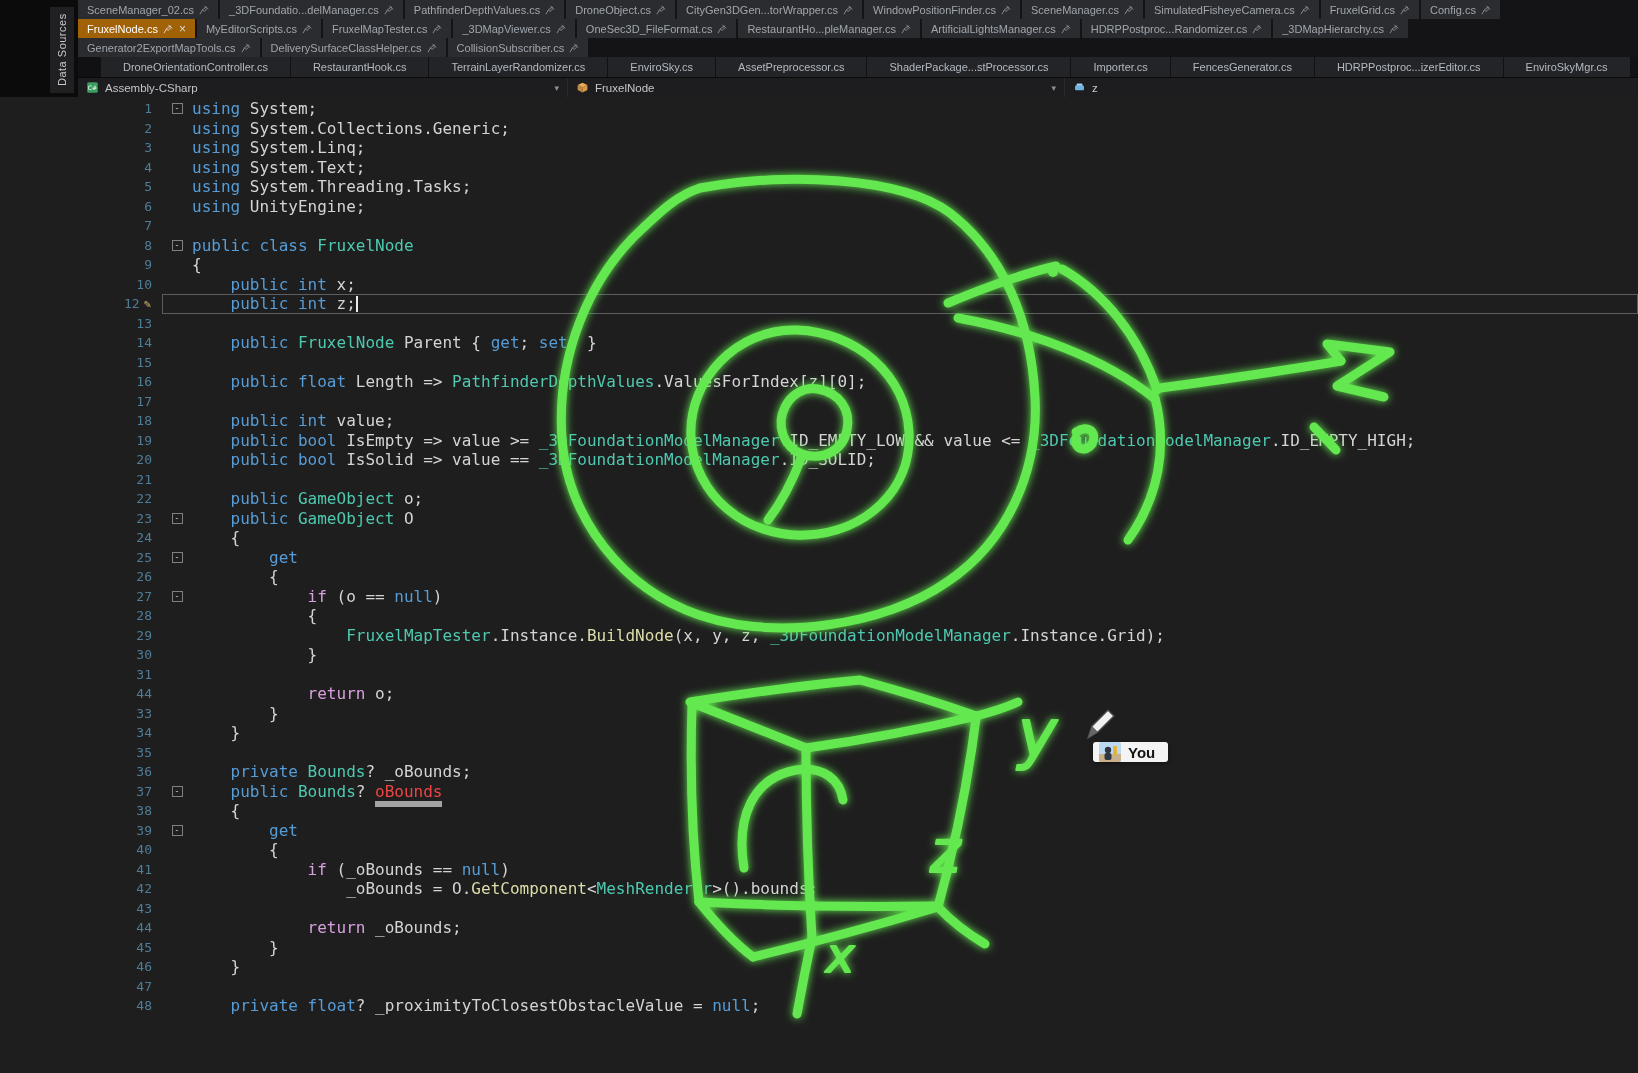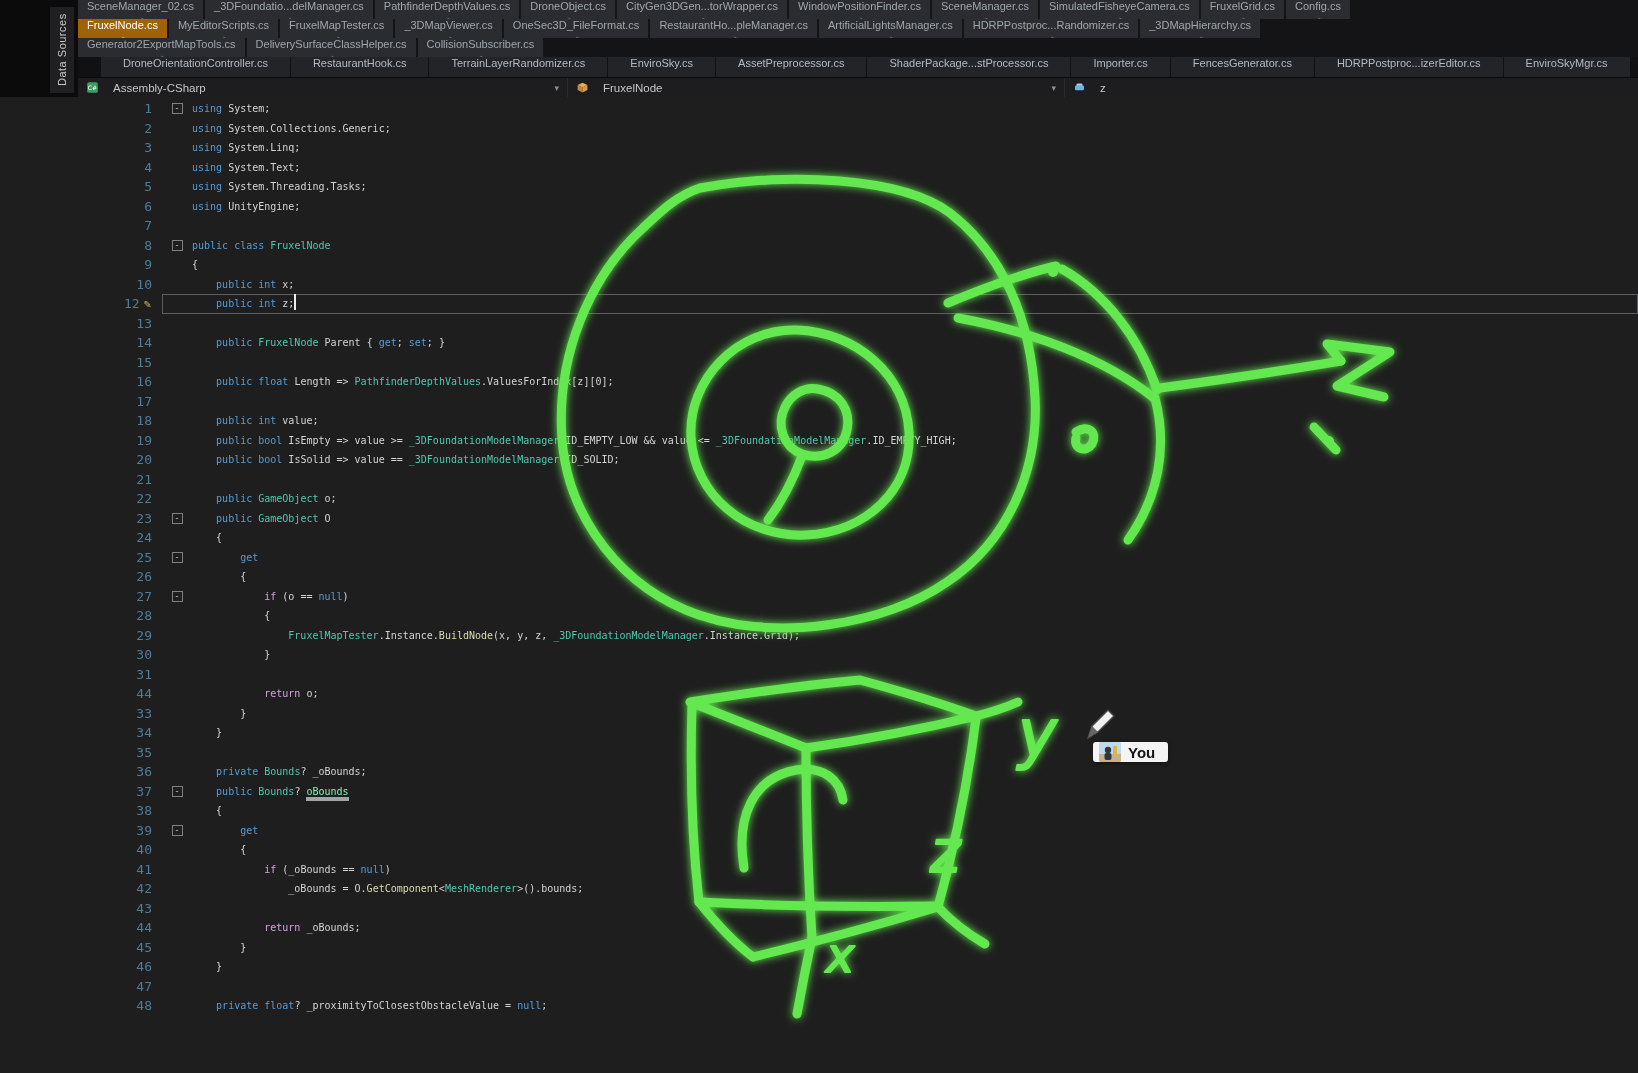--- a/index.html
+++ b/index.html
@@ -6,48 +6,48 @@
   .screen{position:relative;width:1638px;height:1073px;overflow:hidden;background:#1e1e1e;font-family:"Liberation Sans",sans-serif;}
 
   
   .topbar{position:absolute;top:0;left:0;right:0;height:97px;display:flex;background:#141416;}
   .left-rail{width:78px;flex:none;position:relative;background:#0b0b0c;}
   .vtab{position:absolute;left:50px;top:7px;width:24px;height:86px;display:flex;align-items:center;justify-content:center;
         writing-mode:vertical-rl;transform:rotate(180deg);font-size:11px;letter-spacing:.5px;color:#c9c9c9;background:#202023;}
   .top-right{flex:1;display:flex;flex-direction:column;min-width:0;}
   .tab-row{height:19px;display:flex;gap:2px;background:#141416;overflow:hidden;}
   .tab-row.plain{height:20px;gap:1px;background:#111113;padding-left:23px;}
-  .tab{display:flex;align-items:center;gap:5px;padding:0 9px;background:#2b2c2f;color:#a0a6ad;font-size:11px;white-space:nowrap;cursor:default;flex-direction:column;}
+  .tab{display:flex;align-items:center;gap:5px;padding:0 9px;background:#2b2c2f;color:#a0a6ad;font-size:11px;white-space:nowrap;cursor:default;}
   .tab-row.plain .tab{background:#232427;padding:0 22px;color:#b4bac2;}
   .tab.active{background:#a16207;color:#fff;}
   .pin-ic{width:10px;height:10px;color:#8b9097;flex:none;}
   .tab.active .pin-ic{color:#dcdcdc;}
   .tab-close{font-size:12px;color:#d8d8d8;margin-left:1px;line-height:1;}
 
   
   .navbar{height:20px;display:flex;align-items:center;background:#1d1d20;border-top:1px solid #0a0a0a;}
-  .combo{height:100%;display:flex;align-items:center;gap:14px;padding:0 8px;color:#c6c6c6;font-size:11.5px;box-sizing:border-box;border-right:1px solid #2a2a2e;}
+  .combo{height:100%;display:flex;align-items:center;gap:6px;padding:0 8px;color:#c6c6c6;font-size:11.5px;box-sizing:border-box;border-right:1px solid #2a2a2e;}
   .combo .chev{margin-left:auto;color:#8f8f8f;font-size:9px;}
   .combo.grow{flex:1;border-right:none;}
   .nav-ic{display:flex;align-items:center;flex:none;}
   .combo-label{white-space:nowrap;}
 
   
   .editor{position:absolute;top:97px;left:0;right:0;bottom:0;background:#1e1e1e;overflow:hidden;font-family:"DejaVu Sans Mono",monospace;}
   #code-lines{padding-top:2px;}
   .crow{display:flex;height:19.5px;line-height:19.5px;}
   .ln{width:162px;flex:none;text-align:right;padding-right:10px;box-sizing:border-box;color:#4f7d97;font-size:13px;user-select:none;}
   .edit-marker{color:#c8b465;font-size:10px;margin-left:4px;font-family:"DejaVu Sans",sans-serif;}
   .lbody{flex:1;display:flex;align-items:center;min-width:0;}
   .crow.current .lbody{box-shadow:inset 0 0 0 1px #5d5d62;}
   .foldcol{width:30px;flex:none;display:flex;align-items:center;justify-content:center;}
   .fold-box{width:11px;height:11px;border:1px solid #808080;color:#c8c8c8;font-size:9px;line-height:9px;text-align:center;background:#1e1e1e;box-sizing:border-box;}
-  .ctext{white-space:pre;font-size:10px;color:#d4d4d4;}
+  .ctext{white-space:pre;font-size:16px;color:#d4d4d4;}
   .tk-kw{color:#569cd6}.tk-ctl{color:#d8a0df}.tk-typ{color:#4ec9b0}.tk-mth{color:#dcdcaa}.tk-id{color:#d4d4d4}
-  .tk-u{color:#86efac;border-bottom:4px solid #a3a3a3;margin-top:40px;}
+  .tk-u{color:#ef4444;border-bottom:6px solid #a3a3a3;margin-top:40px;}
   .caret{display:inline-block;width:2px;height:16px;background:#ececec;vertical-align:-3px;}
 
   
   .overlay{position:absolute;inset:0;width:100%;height:100%;pointer-events:none;z-index:5;}
   .ink-letter{font-family:"DejaVu Sans",sans-serif;font-style:italic;}
   .you-label{position:absolute;left:1093px;top:742px;height:20px;display:flex;align-items:center;gap:7px;
              background:#f4f4f4;border-radius:3px;padding:0 13px 0 6px;z-index:7;box-shadow:0 1px 4px rgba(0,0,0,.45);}
   .you-text{font-weight:bold;font-size:15px;color:#141414;}
   .you-ic svg{display:block;border-radius:2px;}
   .pencil{position:absolute;left:1082px;top:704px;z-index:8;}

